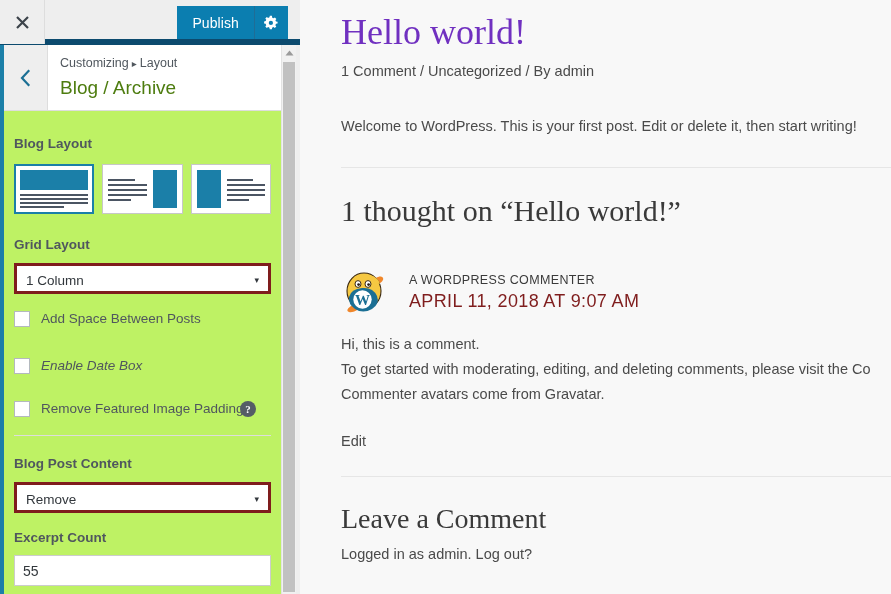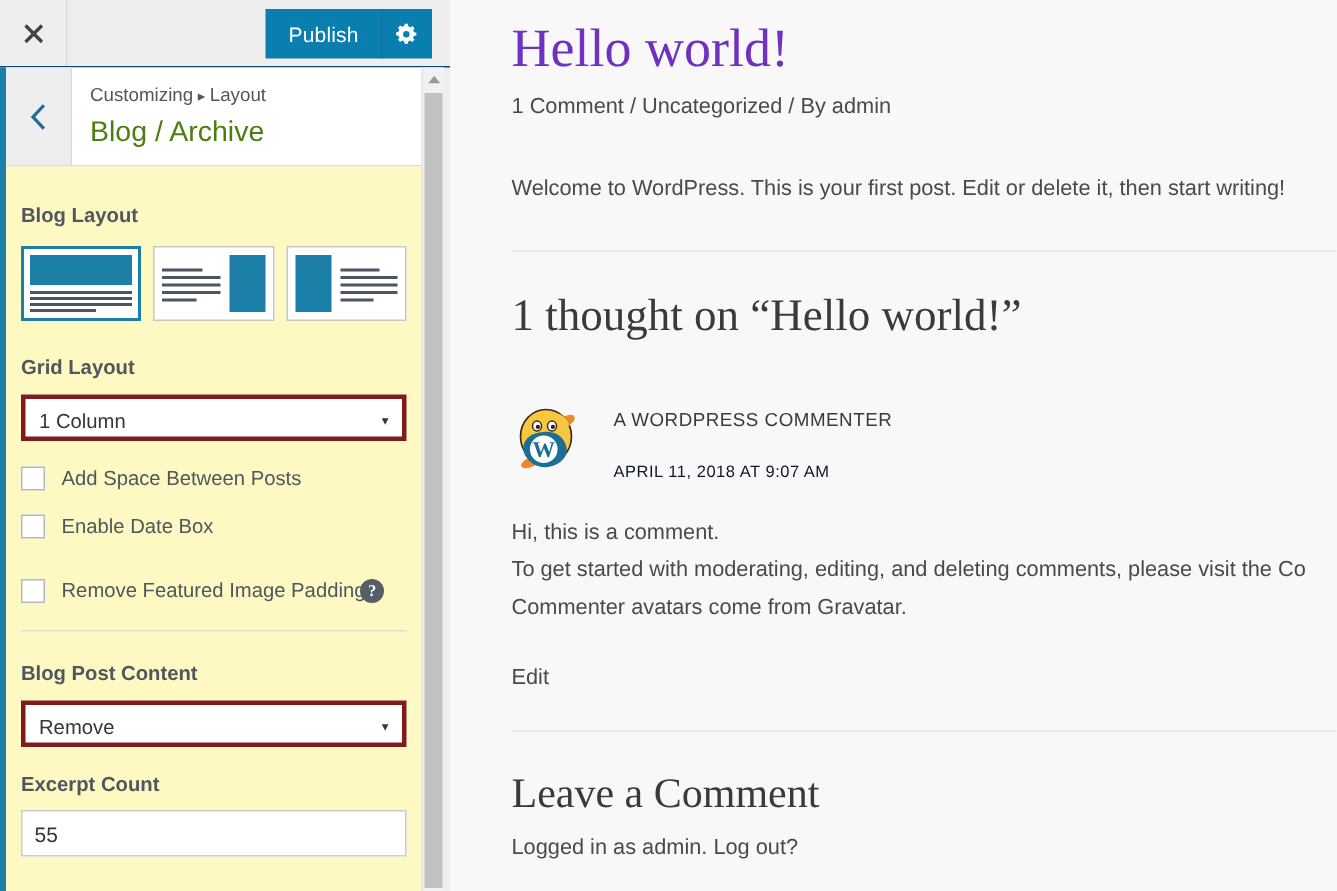--- a/index.html
+++ b/index.html
@@ -32,21 +32,21 @@
     box-sizing: border-box;
     overflow: hidden;
   }
 
   
   .cust-header {
     position: absolute;
     left: 0; top: 0;
     width: 300px; height: 45px;
     background: #eeeeee;
-    border-bottom: 1px solid #0c4a6e;
+    border-bottom: 6px solid #0c4a6e;
     box-sizing: border-box;
   }
   .close-btn {
     position: absolute;
     left: 0; top: 0;
     width: 45px; height: 44px;
     background: #eeeeee;
     border-right: 1px solid #dddddd;
     box-sizing: border-box;
     display: flex;
@@ -137,21 +137,21 @@
     margin-top: 2px;
     white-space: nowrap;
   }
 
   
   .cust-scroll {
     position: absolute;
     left: 4px; top: 111px;
     width: 277px;
     height: 483px;
-    background: #fef9c3;
+    background: #bef264;
     box-sizing: border-box;
     overflow: hidden;
   }
 
   .section { padding: 0 10px; }
 
   .ctrl-label {
     font-size: 13.5px;
     color: #50575e;
     font-weight: 600;
@@ -367,25 +367,25 @@
     margin-left: 22px;
     padding-top: 3px;
   }
   .comment-author {
     font-size: 12.5px;
     letter-spacing: 0.35px;
     color: #3a3a3a;
     line-height: 19px;
   }
   .comment-date {
-    font-size: 11px;
+    font-size: 18px;
     letter-spacing: 0.35px;
-    color: #0f172a;
+    color: #7f1d1d;
     line-height: 19px;
-    margin-top: 16px;
+    margin-top: 2px;
   }
   .comment-body p {
     font-size: 14.5px;
     color: #4a4a4a;
     line-height: 25px;
     margin: 0;
     white-space: nowrap;
   }
   .comment-body { margin-top: 18px; }
   .edit-link {
@@ -506,21 +506,21 @@
           <span class="caret">▾</span>
         </div>
       </div>
 
       <div class="section">
         <div class="chk-row">
           <span class="chk-box"></span>
           <span class="chk-text">Add Space Between Posts</span>
         </div>
 
-        <div class="chk-row" style="margin-top:16px;">
+        <div class="chk-row" style="margin-top:31px;font-style:italic;">
           <span class="chk-box"></span>
           <span class="chk-text">Enable Date Box</span>
         </div>
 
         <div class="chk-row" style="margin-top:27px;">
           <span class="chk-box"></span>
           <span class="chk-text">Remove Featured Image Padding</span>
           <span class="help-dot">?</span>
         </div>
       </div>

